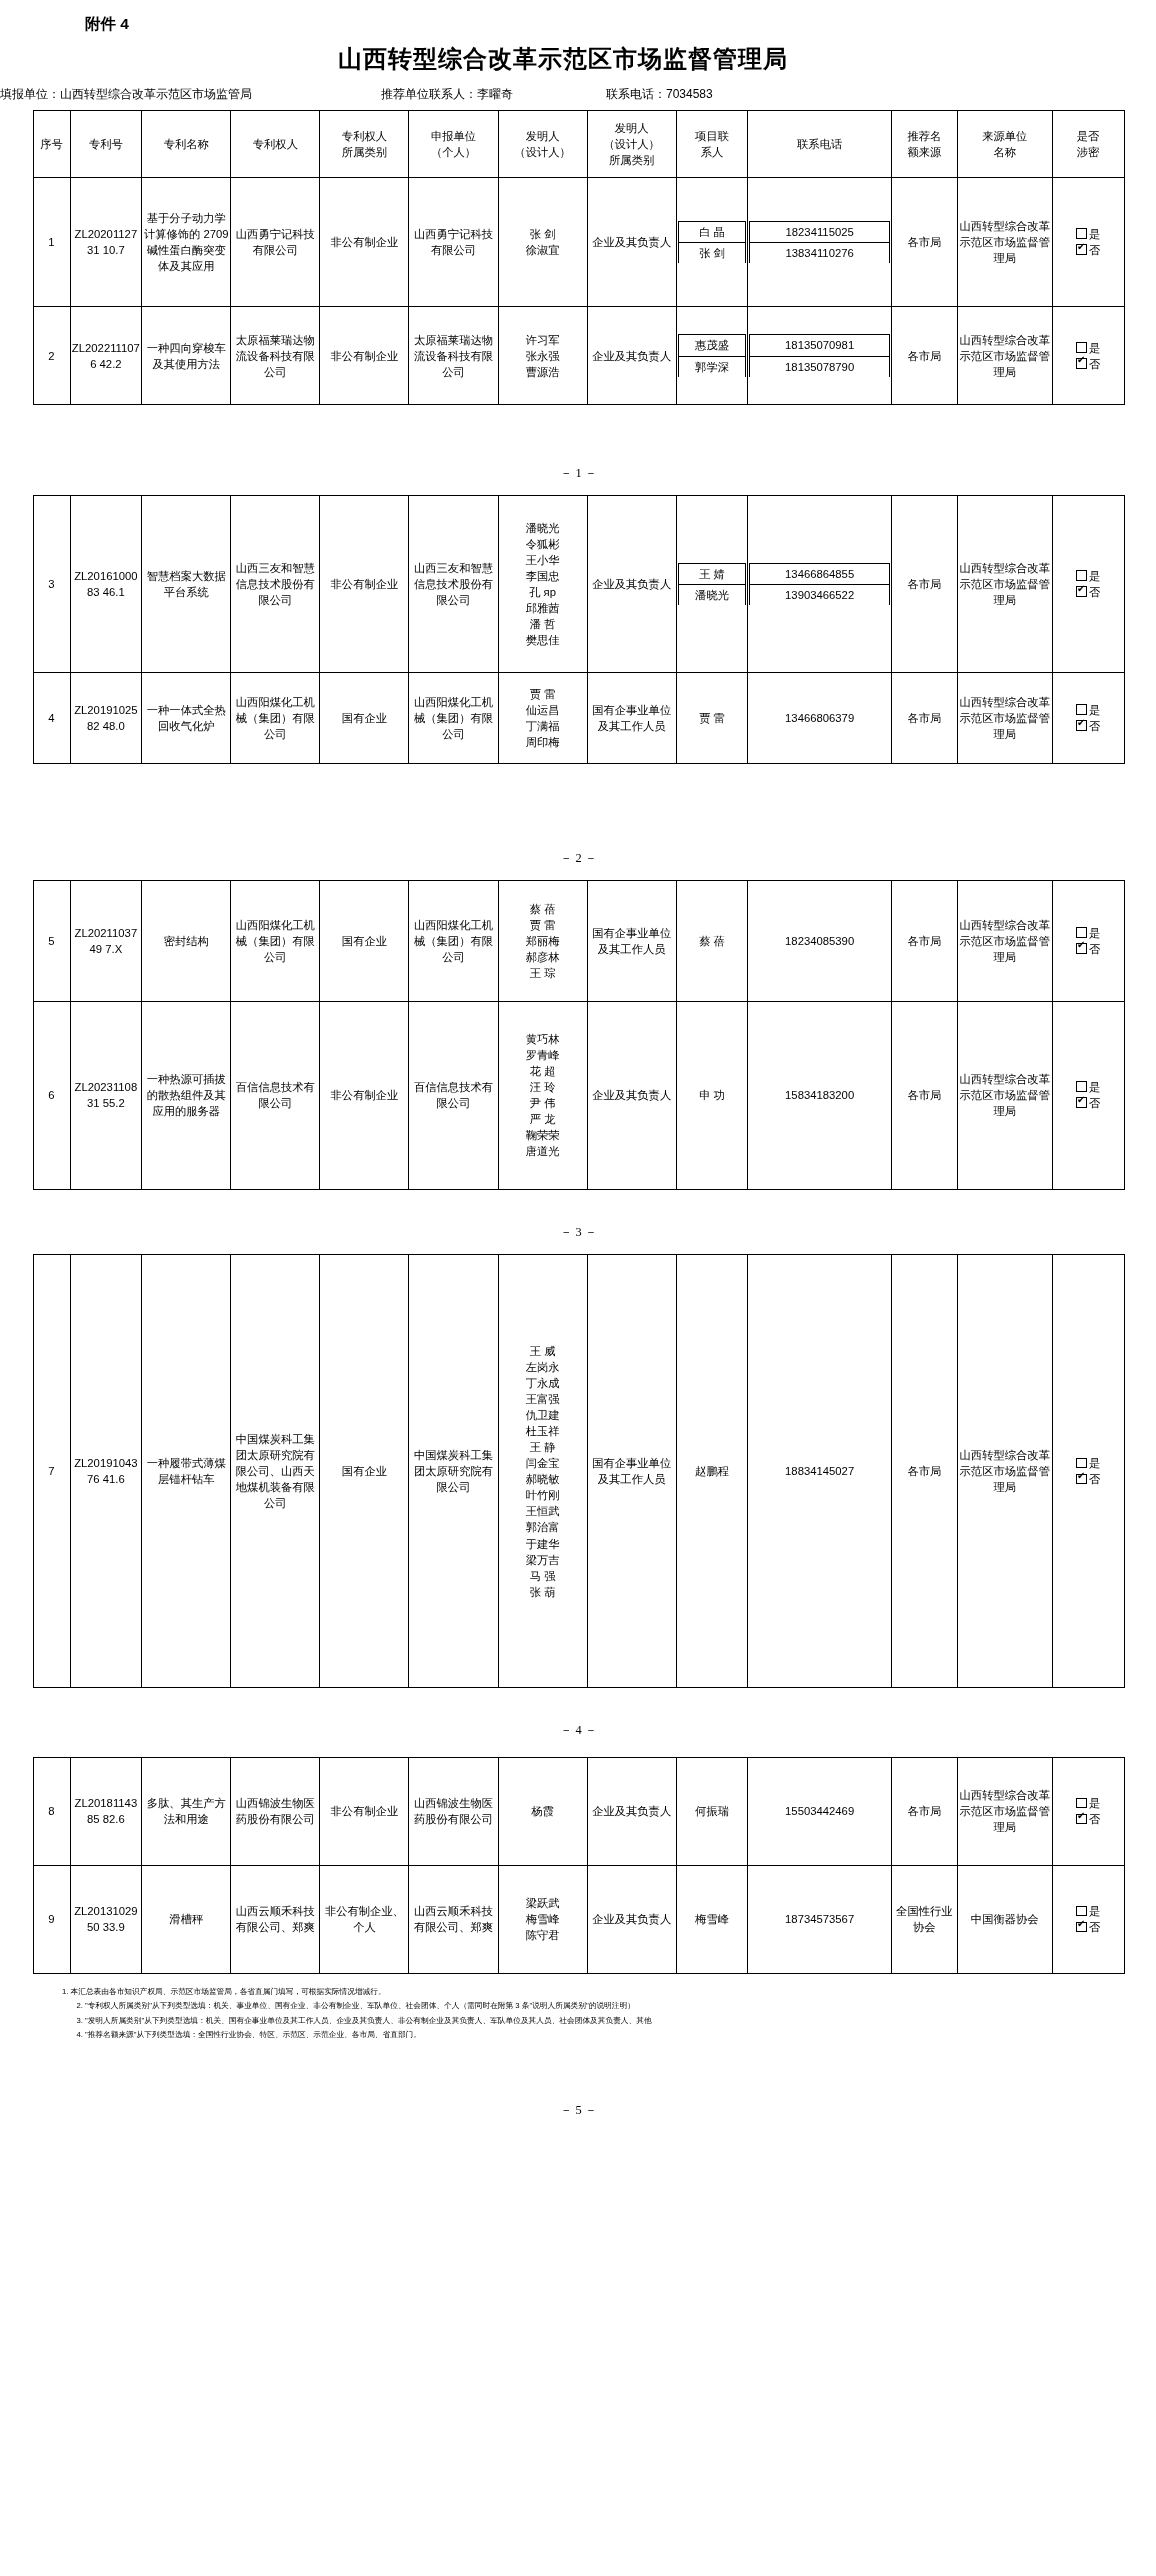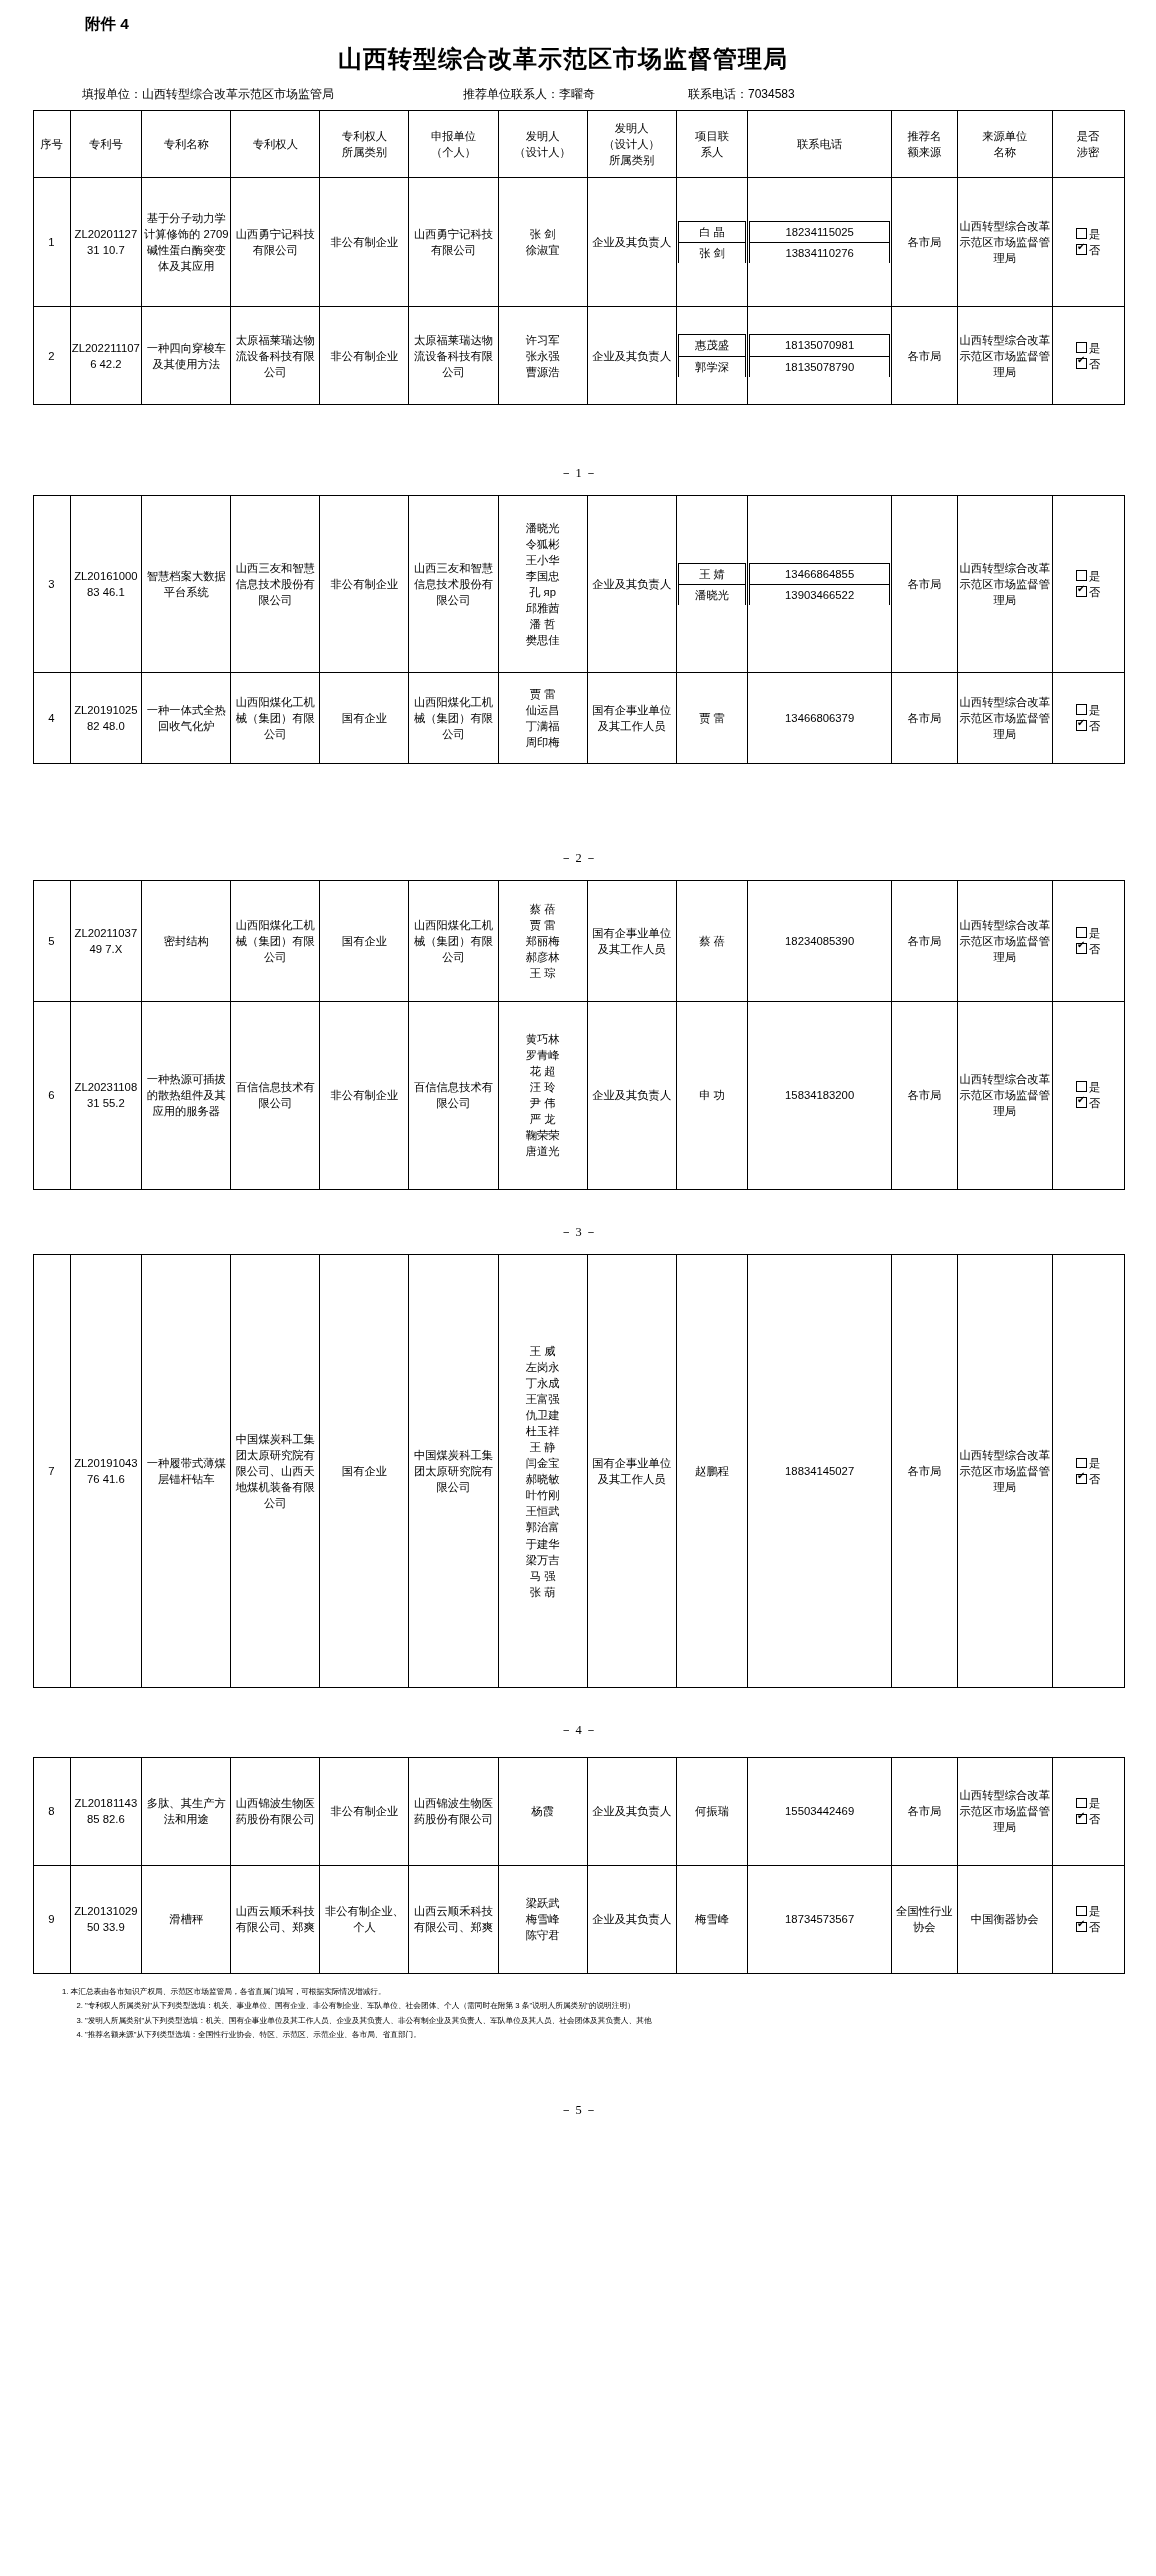--- a/index.html
+++ b/index.html
@@ -19,21 +19,21 @@
   }
   .doc-title{
     text-align:center; font-size:24px; font-weight:bold; letter-spacing:1px;
     margin:7.2px 0 0 0; padding-right:31px;
     font-family:"Liberation Sans","DejaVu Sans",sans-serif;
   }
   .meta-row{
     display:flex; align-items:flex-end; margin:11.3px 0 7.2px 0;
     font-size:12px; font-family:"Liberation Sans","DejaVu Sans",sans-serif;
   }
-  .meta-a{ margin-left:82px; }
+  .meta-a{ }
   .meta-b{ margin-left:129px; }
   .meta-c{ margin-left:93px; }
 
   
   table.grid{
     border-collapse:collapse;
     table-layout:fixed;
     margin:0 auto;
     width:1092px;
   }

